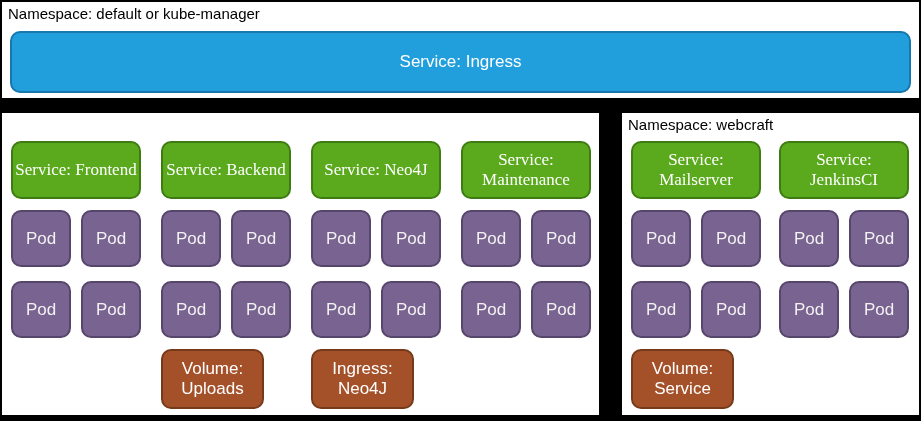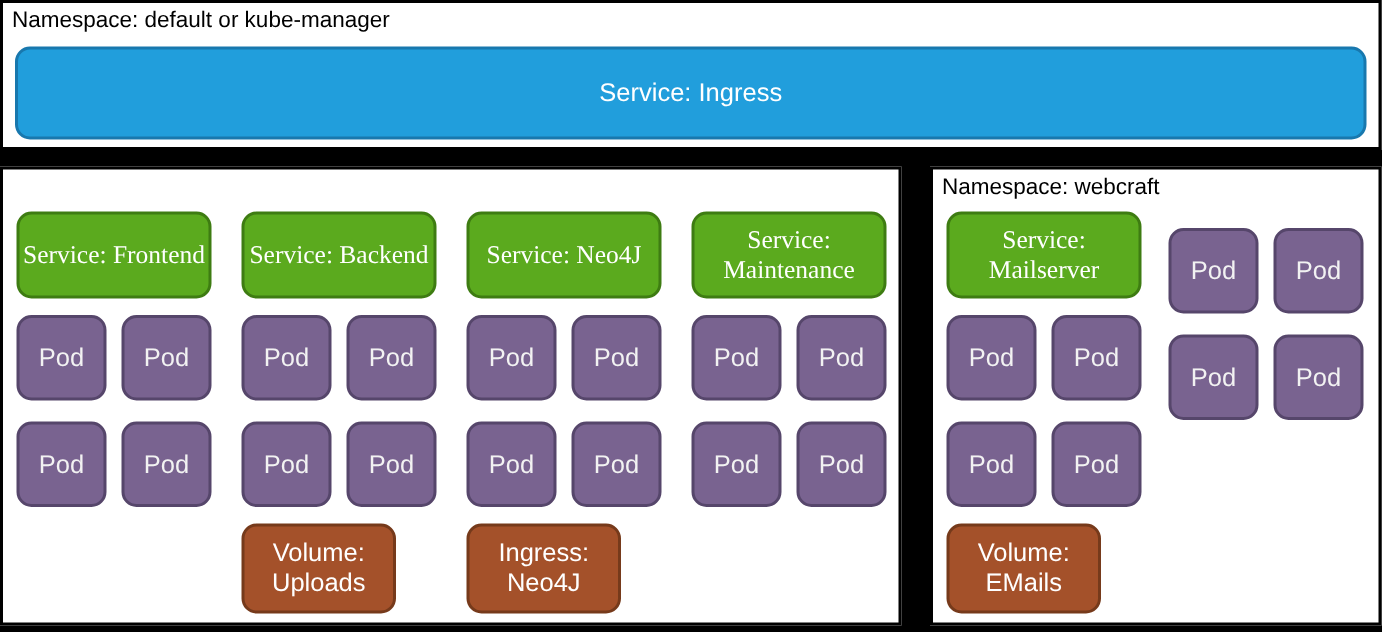--- a/index.html
+++ b/index.html
@@ -122,24 +122,25 @@
   <div class="columns">
 
     <div class="column">
       <div class="box service">Service: Mailserver</div>
       <div class="pod-grid">
         <div class="box pod">Pod</div>
         <div class="box pod">Pod</div>
         <div class="box pod">Pod</div>
         <div class="box pod">Pod</div>
       </div>
-      <div class="box volume">Volume: EMails</div>
+      <div class="box volume">Volume: Service</div>
     </div>
 
     <div class="column">
+      <div class="box service">Service: JenkinsCI</div>
       <div class="pod-grid">
         <div class="box pod">Pod</div>
         <div class="box pod">Pod</div>
         <div class="box pod">Pod</div>
         <div class="box pod">Pod</div>
       </div>
     </div>
 
   </div>
 </div>

